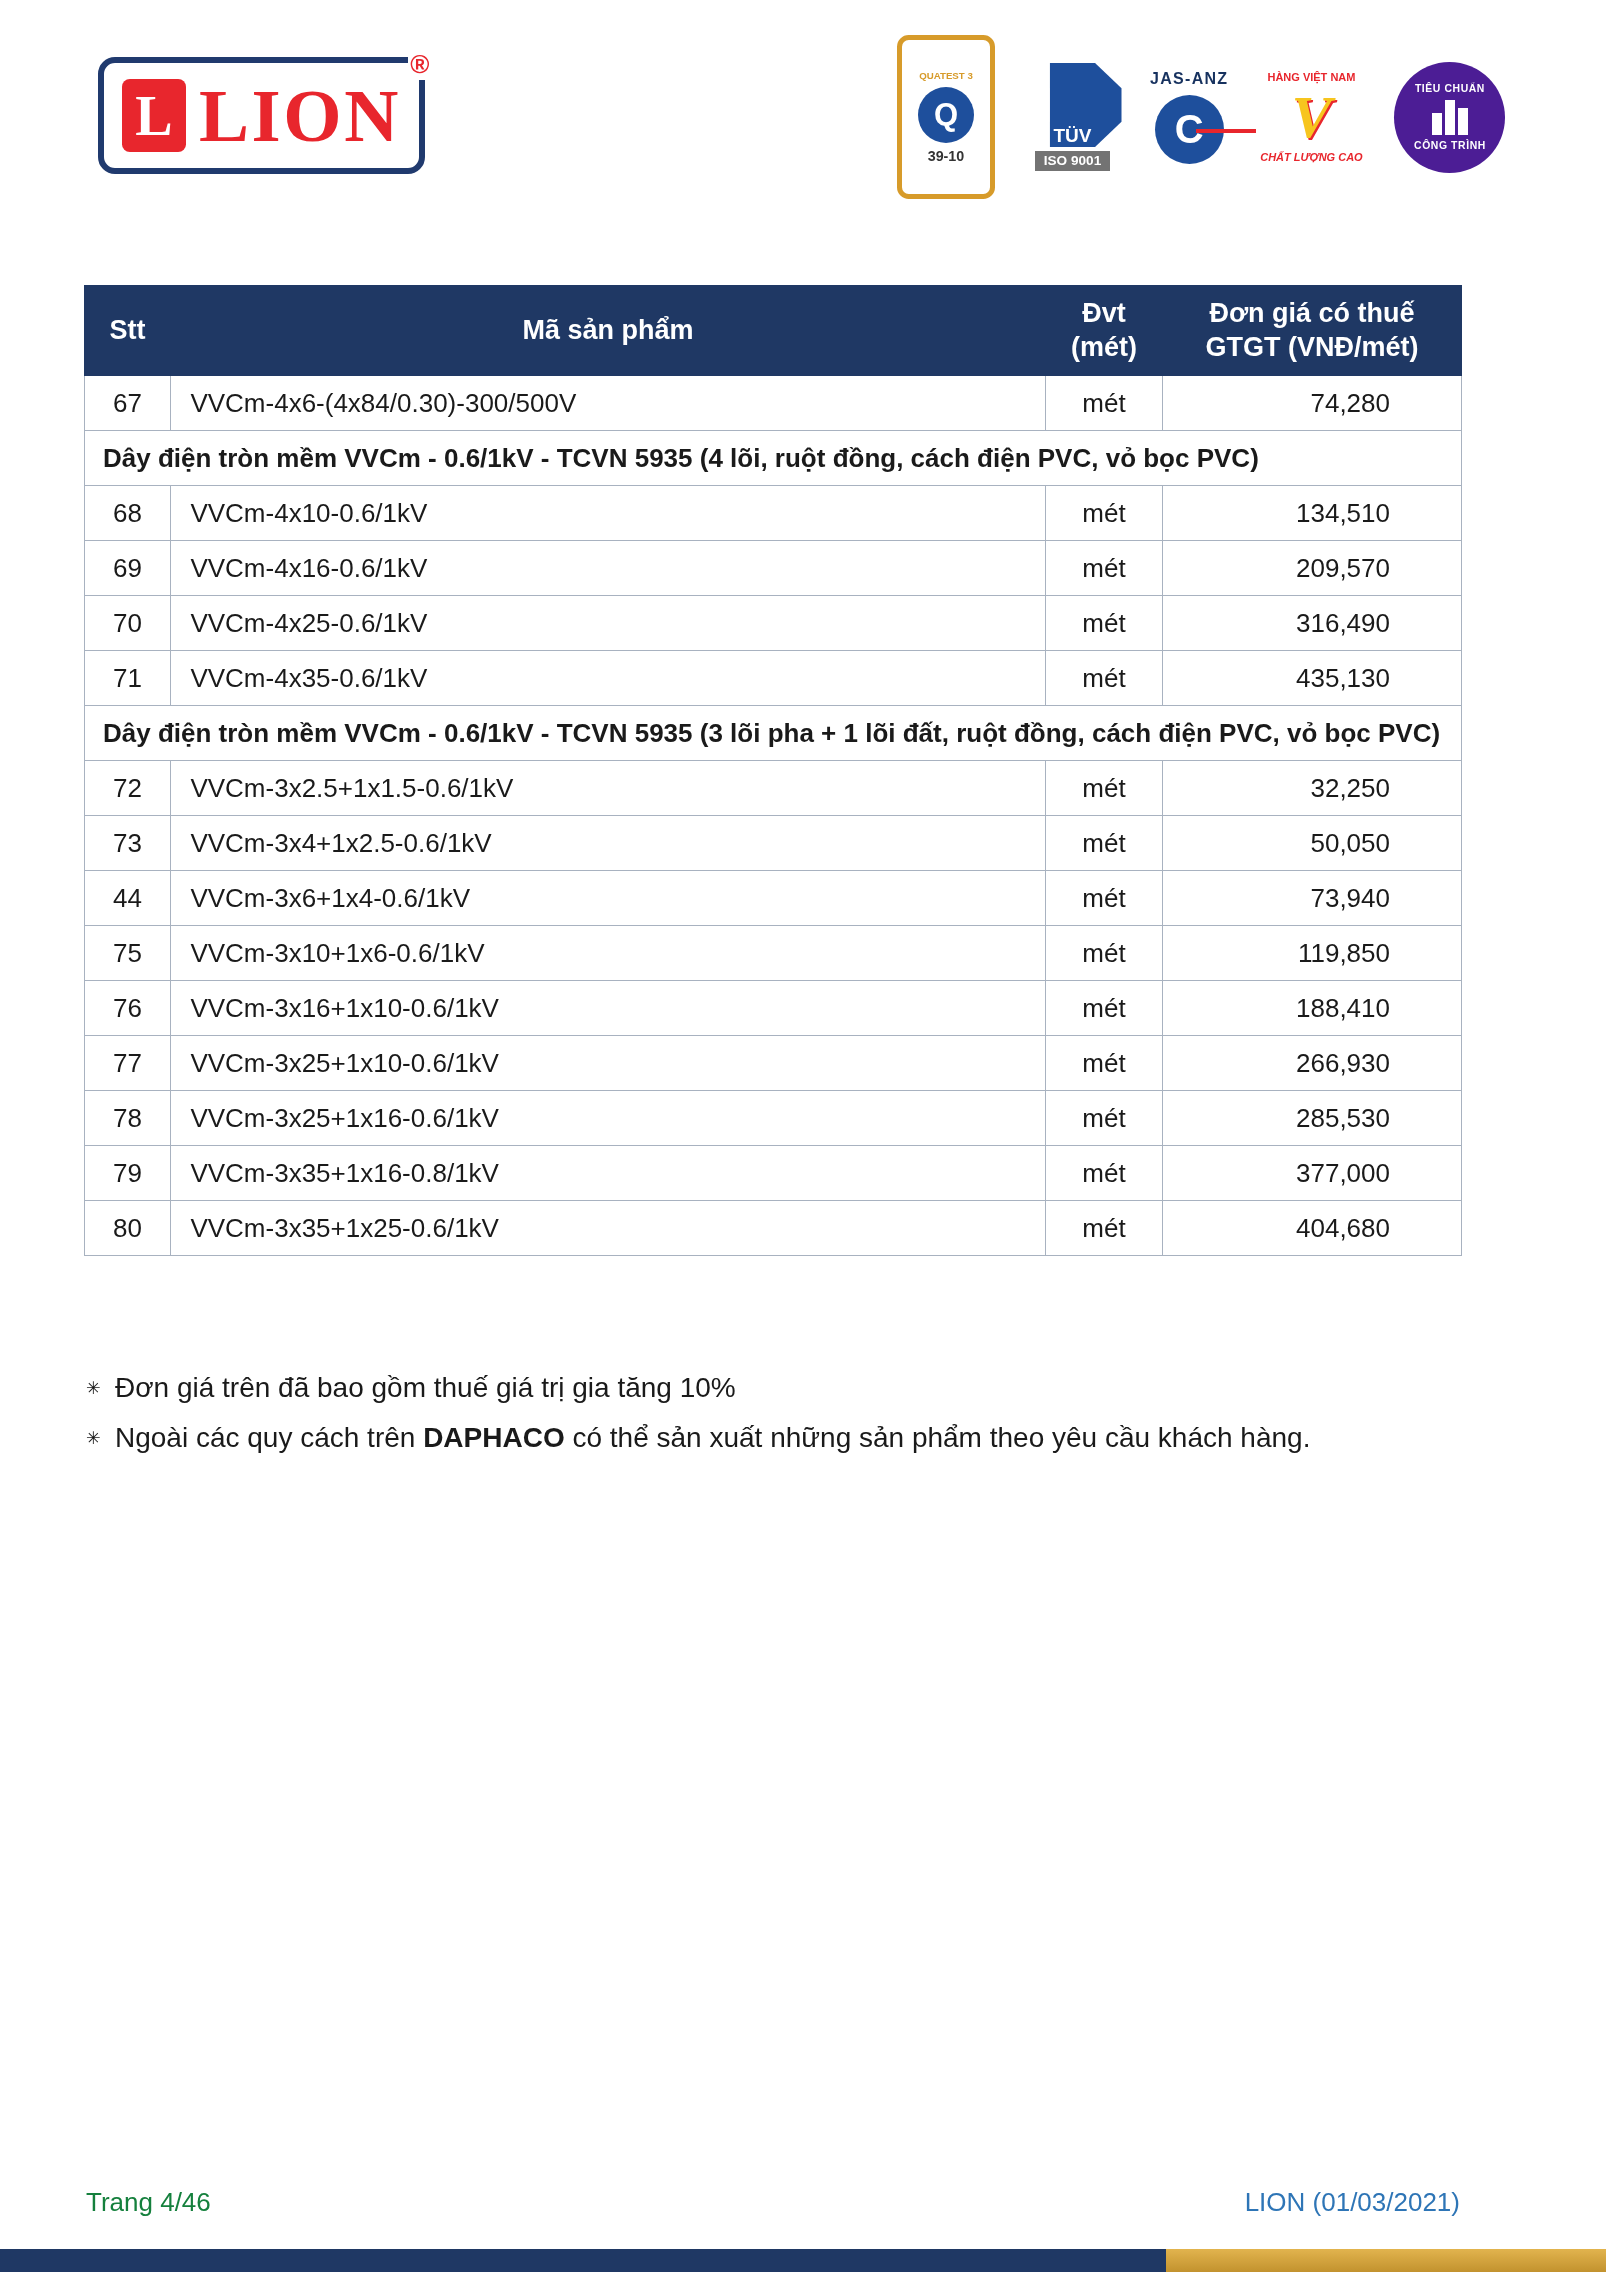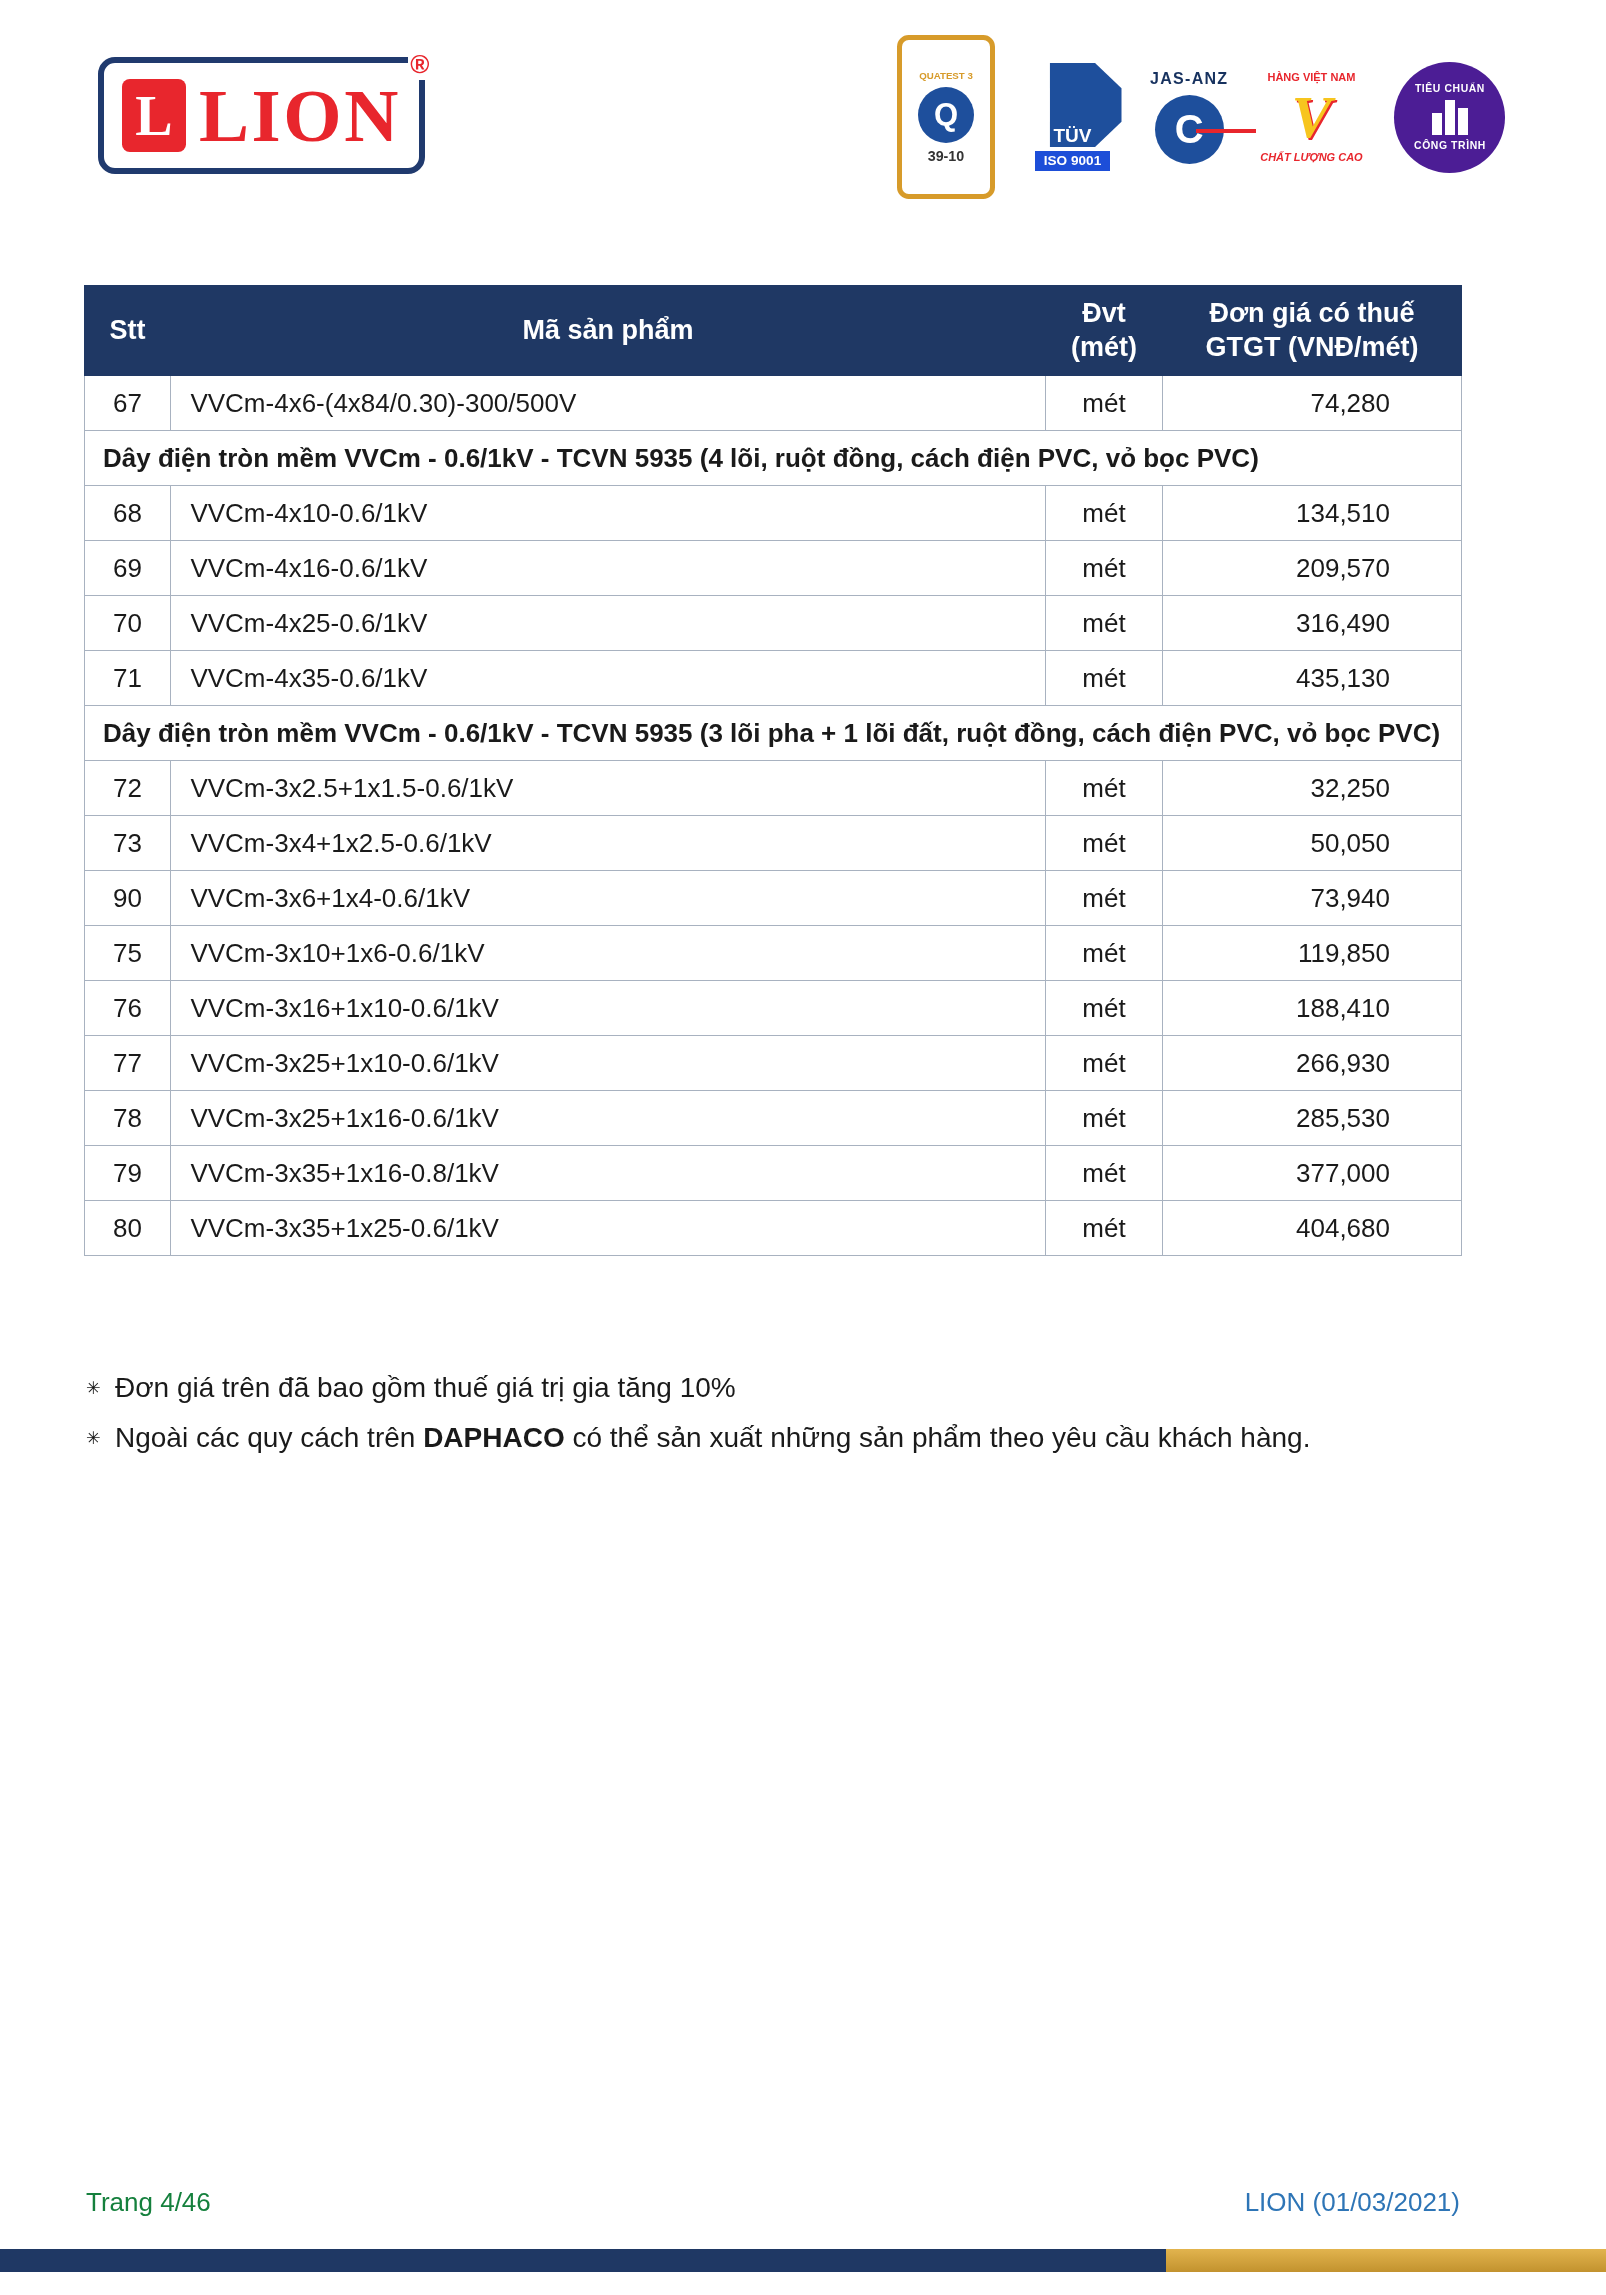--- a/index.html
+++ b/index.html
@@ -47,21 +47,21 @@
   }
   .q-sub { font-size:14.3px; font-weight:bold; color:#333333; }
 
   .badge-tuv { gap:3.9px; }
   .tuv-oct {
     width:98px; height:84px; background:#1e4f9c; color:#ffffff;
     clip-path:polygon(27% 0, 73% 0, 100% 30%, 100% 70%, 73% 100%, 27% 100%);
     display:flex; align-items:flex-end; justify-content:center;
     font-weight:bold; font-size:19px;
   }
-  .tuv-sub { font-size:13.6px; font-weight:bold; color:#ffffff; background:#1d4ed8; padding:2.6px 9px; }
+  .tuv-sub { font-size:13.6px; font-weight:bold; color:#ffffff; background:#737373; padding:2.6px 9px; }
 
   .badge-jas { gap:6.5px; }
   .jas-label { font-size:16px; font-weight:bold; color:#17325f; letter-spacing:1.3px; }
   .jas-circle {
     width:69px; height:69px; border-radius:50%; background:#1e4f9c; color:#ffffff;
     display:flex; align-items:center; justify-content:center;
     font-size:40px; font-weight:bold; position:relative;
   }
   .jas-line { position:absolute; right:-32px; top:50%; width:60px; height:3.9px; background:#e8262d; }
 
@@ -237,21 +237,21 @@
           <td class="cell-unit">mét</td>
           <td class="cell-price">32,250</td>
         </tr>
         <tr>
           <td class="cell-stt">73</td>
           <td class="cell-code">VVCm-3x4+1x2.5-0.6/1kV</td>
           <td class="cell-unit">mét</td>
           <td class="cell-price">50,050</td>
         </tr>
         <tr>
-          <td class="cell-stt">90</td>
+          <td class="cell-stt">44</td>
           <td class="cell-code">VVCm-3x6+1x4-0.6/1kV</td>
           <td class="cell-unit">mét</td>
           <td class="cell-price">73,940</td>
         </tr>
         <tr>
           <td class="cell-stt">75</td>
           <td class="cell-code">VVCm-3x10+1x6-0.6/1kV</td>
           <td class="cell-unit">mét</td>
           <td class="cell-price">119,850</td>
         </tr>

